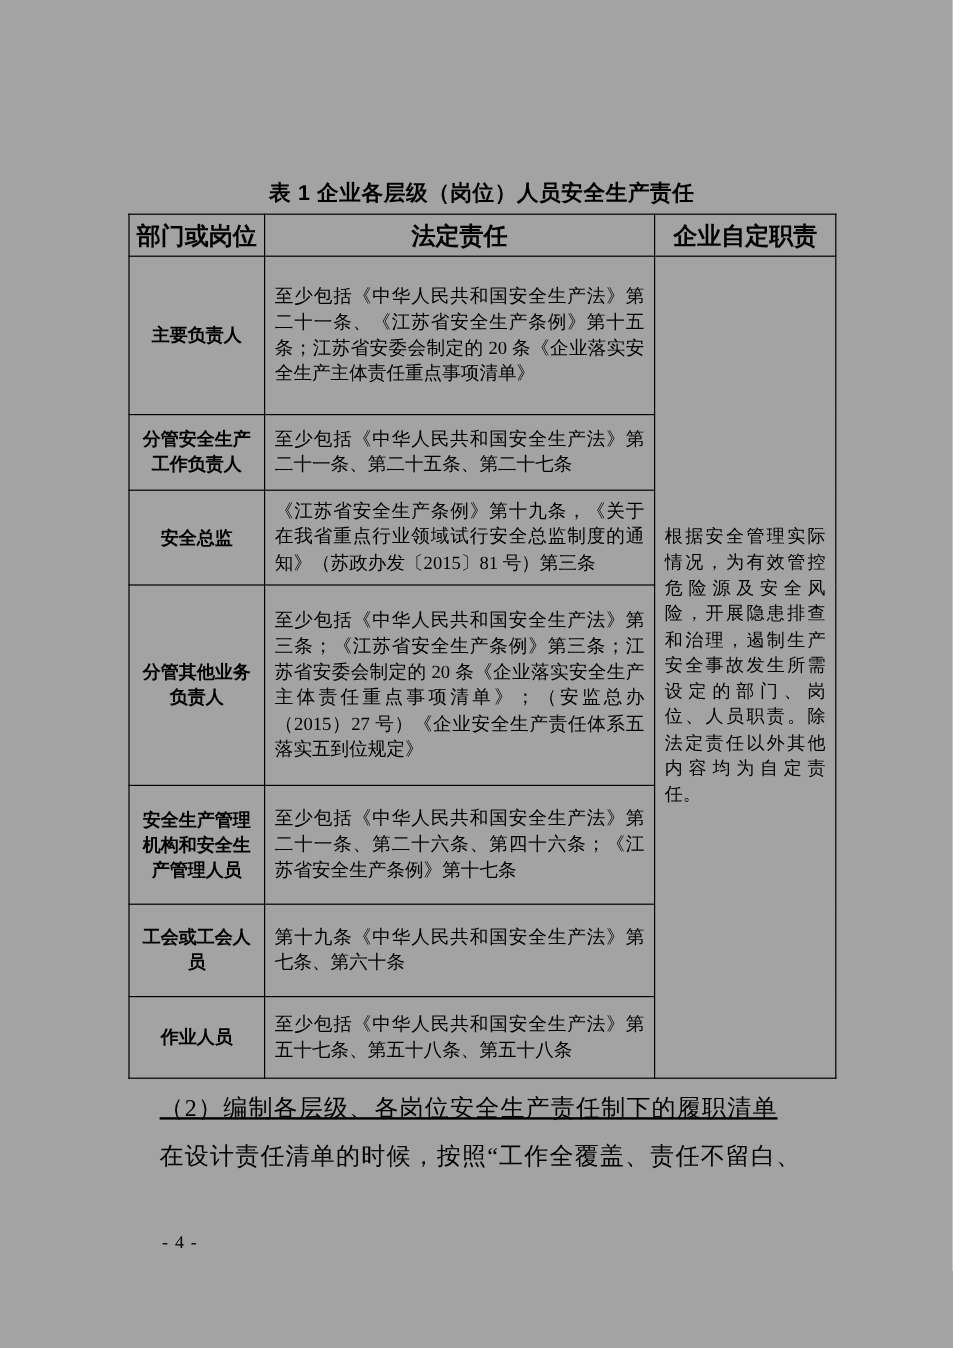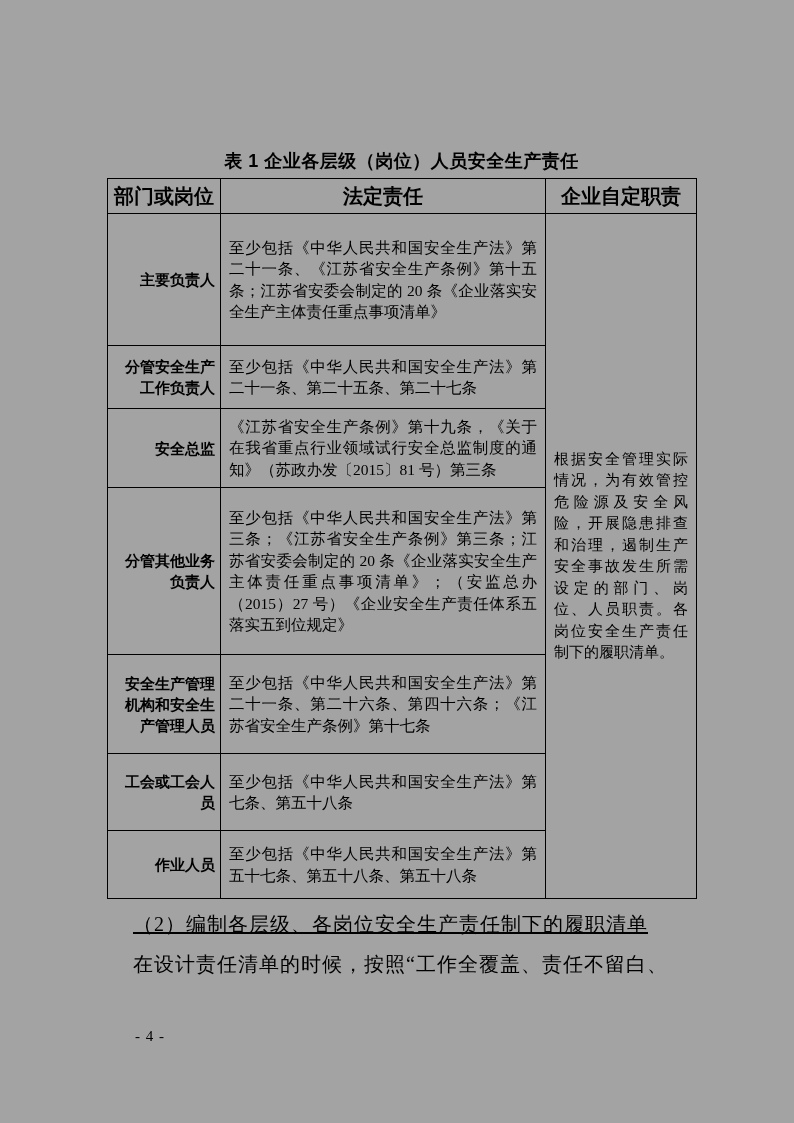--- a/index.html
+++ b/index.html
@@ -45,21 +45,21 @@
     font-weight: bold;
     font-size: 20px;
     text-align: center;
     padding: 0 2px;
   }
   td.pos-cell {
     font-family: "Liberation Sans", sans-serif;
     font-weight: bold;
     font-size: 15px;
     line-height: 21px;
-    text-align: right;
+    text-align: center;
     padding: 2px 5px;
   }
   td.legal-cell {
     font-size: 15.5px;
     line-height: 21.5px;
     text-align: justify;
     text-justify: inter-ideograph;
     padding: 4px 8px;
   }
   td.custom-cell {
@@ -111,41 +111,41 @@
       </colgroup>
     <tbody>
       <tr class="hdr">
         <th>部门或岗位</th>
         <th>法定责任</th>
         <th>企业自定职责</th>
       </tr>
       <tr class="r1">
         <td class="pos-cell">主要负责人</td>
         <td class="legal-cell">至少包括《中华人民共和国安全生产法》第二十一条、《江苏省安全生产条例》第十五条；江苏省安委会制定的 20 条《企业落实安全生产主体责任重点事项清单》</td>
-        <td class="custom-cell" rowspan="7">根据安全管理实际情况，为有效管控危险源及安全风险，开展隐患排查和治理，遏制生产安全事故发生所需设定的部门、岗位、人员职责。各岗位安全生产责任制下的履职清单。</td>
+        <td class="custom-cell" rowspan="7">根据安全管理实际情况，为有效管控危险源及安全风险，开展隐患排查和治理，遏制生产安全事故发生所需设定的部门、岗位、人员职责。除法定责任以外其他内容均为自定责任。</td>
       </tr>
       <tr class="r2">
         <td class="pos-cell">分管安全生产工作负责人</td>
         <td class="legal-cell">至少包括《中华人民共和国安全生产法》第二十一条、第二十五条、第二十七条</td>
       </tr>
       <tr class="r3">
         <td class="pos-cell">安全总监</td>
         <td class="legal-cell">《江苏省安全生产条例》第十九条，《关于在我省重点行业领域试行安全总监制度的通知》（苏政办发〔2015〕81 号）第三条</td>
       </tr>
       <tr class="r4">
         <td class="pos-cell">分管其他业务负责人</td>
         <td class="legal-cell">至少包括《中华人民共和国安全生产法》第三条；《江苏省安全生产条例》第三条；江苏省安委会制定的 20 条《企业落实安全生产主体责任重点事项清单》；（安监总办（2015）27 号）《企业安全生产责任体系五落实五到位规定》</td>
       </tr>
       <tr class="r5">
         <td class="pos-cell">安全生产管理机构和安全生产管理人员</td>
         <td class="legal-cell">至少包括《中华人民共和国安全生产法》第二十一条、第二十六条、第四十六条；《江苏省安全生产条例》第十七条</td>
       </tr>
       <tr class="r6">
         <td class="pos-cell">工会或工会人员</td>
-        <td class="legal-cell">至少包括《中华人民共和国安全生产法》第七条、第五十八条</td>
+        <td class="legal-cell">第十九条《中华人民共和国安全生产法》第七条、第六十条</td>
       </tr>
       <tr class="r7">
         <td class="pos-cell">作业人员</td>
         <td class="legal-cell">至少包括《中华人民共和国安全生产法》第五十七条、第五十八条、第五十八条</td>
       </tr>
     </tbody>
   </table>
 
   <div class="body-para p1">（2）编制各层级、各岗位安全生产责任制下的履职清单</div>
   <div class="body-para p2">在设计责任清单的时候，按照“工作全覆盖、责任不留白、</div>

